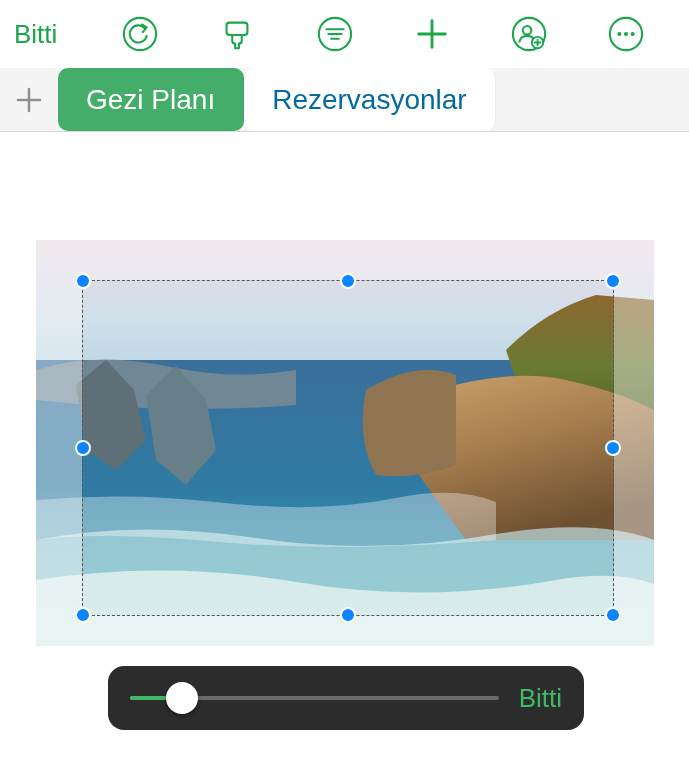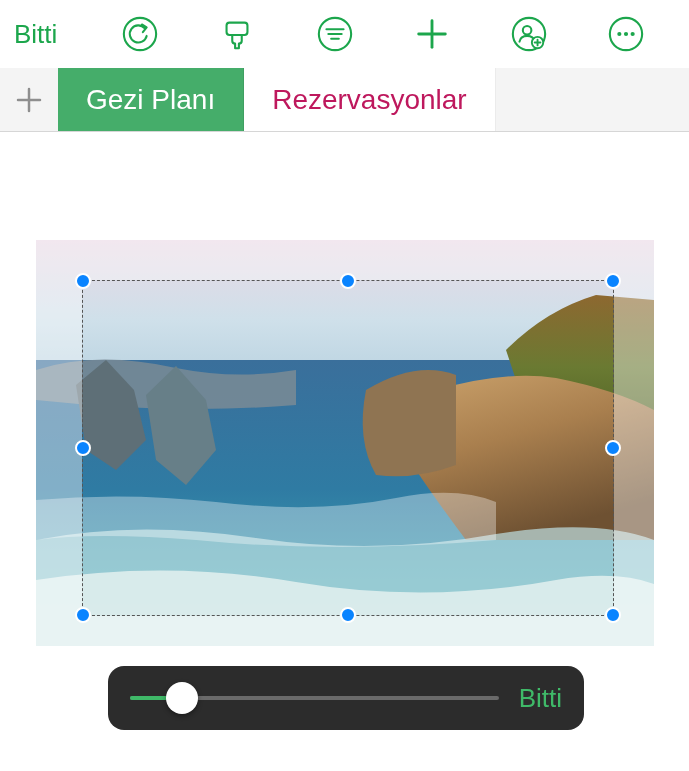--- a/index.html
+++ b/index.html
@@ -60,29 +60,30 @@
     }
     .tabs-add svg { width: 30px; height: 30px; }
     .tab {
       padding: 0 28px;
       display: flex;
       align-items: center;
       font-size: 28px;
       cursor: pointer;
       white-space: nowrap;
       border-right: 1px solid rgba(0,0,0,0.08);
+      border-radius: 10px;
     }
     .tab.active {
       background: #45ad6a;
       color: #ffffff;
       font-weight: 400;
     }
     .tab.inactive {
       background: #ffffff;
-      color: #be185d;
+      color: #0369a1;
     }
     .canvas {
       position: relative;
       height: calc(771px - 68px - 64px);
       background: #ffffff;
     }
     .image-wrap {
       position: absolute;
       left: 36px;
       top: 108px;

